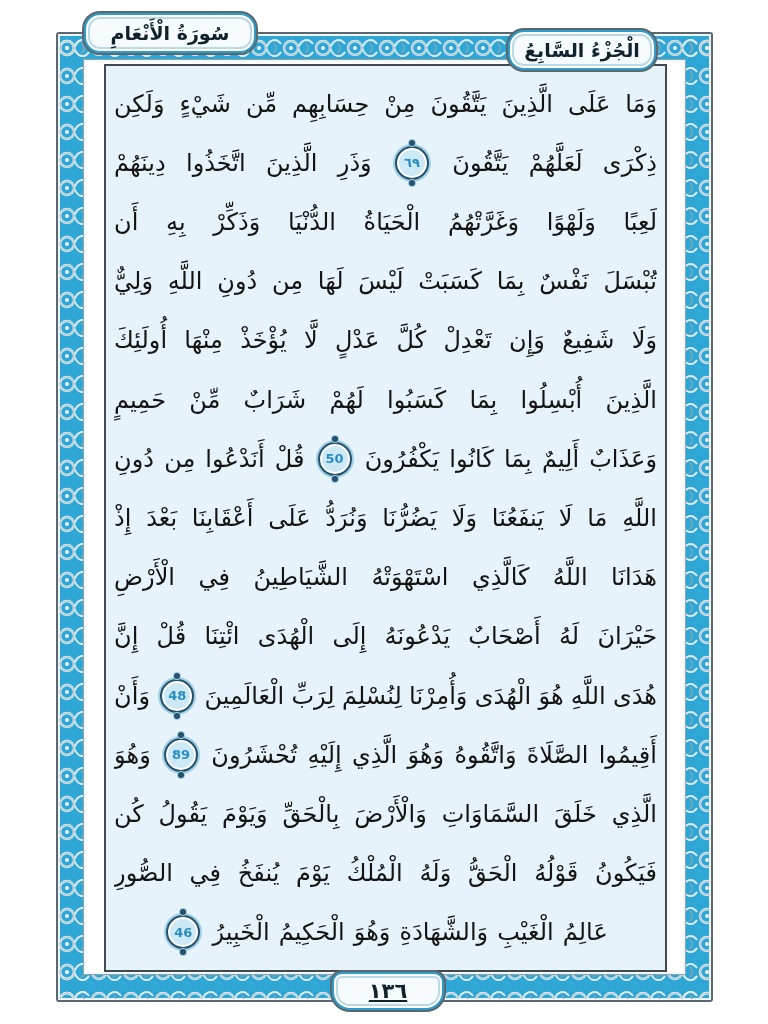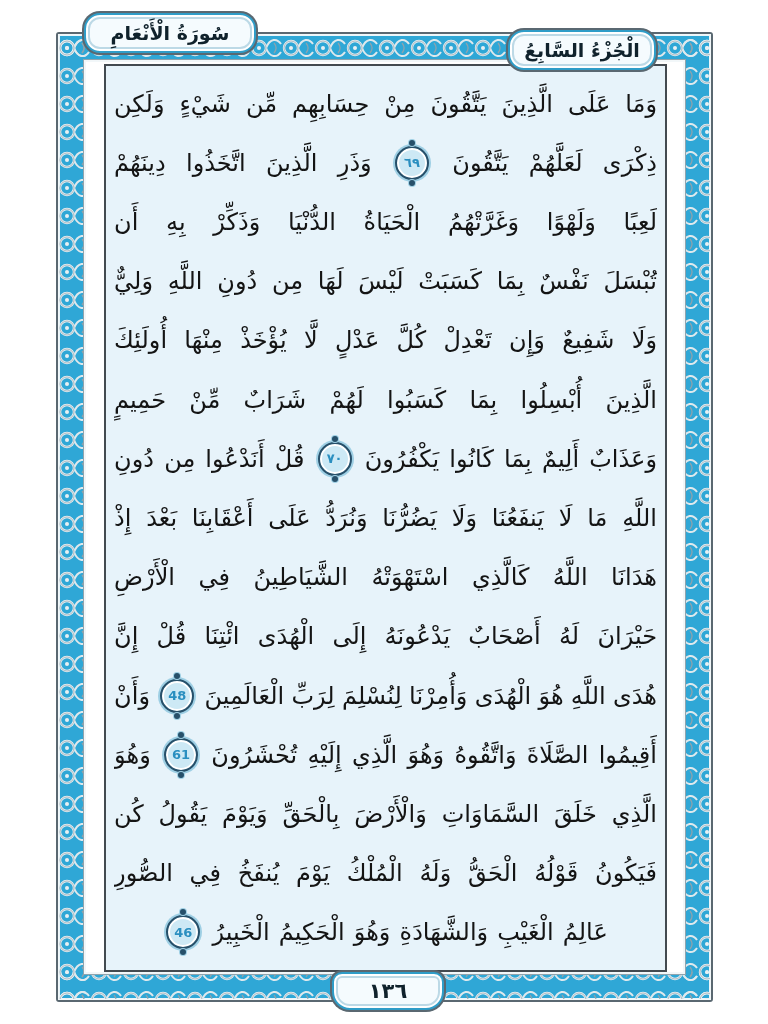--- a/index.html
+++ b/index.html
@@ -66,21 +66,21 @@
     border:2px solid var(--tab-border);border-radius:16px;
     box-shadow: 0 0 0 2px #5a6871, inset 0 0 0 2px #ffffff, inset 0 0 0 4px #bcd9e6;
     display:flex;align-items:center;justify-content:center;
     z-index:5;box-sizing:border-box;
     font-size:19px;font-weight:bold;color:#10222c;
   }
   .tab-surah{left:84px;top:13px;width:172px;justify-content:center;}
   .tab-juz{left:508px;top:30px;width:148px;}
   .tab-page{
     left:332px;top:972px;width:112px;height:38px;
-    border-radius:10px 10px 18px 18px;font-size:21px;
+    border-radius:10px 10px 18px 18px;font-size:21px;text-decoration:underline;
   }
 </style>
 </head>
 <body>
 
 <div class="page">
 
   <div class="frame">
     <svg class="ornament" viewBox="0 0 653 966" preserveAspectRatio="none" aria-hidden="true">
       <defs>
@@ -170,21 +170,21 @@
             <span class="word">مِّنْ</span>
             <span class="word">حَمِيمٍ</span>
           </div>
           <div class="line justify">
             <span class="word">وَعَذَابٌ</span>
             <span class="word">أَلِيمٌ</span>
             <span class="word">بِمَا</span>
             <span class="word">كَانُوا</span>
             <span class="word">يَكْفُرُونَ</span>
             <span class="aya">
-              <span class="aya-n">٧٠</span>
+              <span class="aya-n">50</span>
             </span>
             <span class="word">قُلْ</span>
             <span class="word">أَنَدْعُوا</span>
             <span class="word">مِن</span>
             <span class="word">دُونِ</span>
           </div>
           <div class="line justify">
             <span class="word">اللَّهِ</span>
             <span class="word">مَا</span>
             <span class="word">لَا</span>
@@ -233,21 +233,21 @@
           </div>
           <div class="line justify">
             <span class="word">أَقِيمُوا</span>
             <span class="word">الصَّلَاةَ</span>
             <span class="word">وَاتَّقُوهُ</span>
             <span class="word">وَهُوَ</span>
             <span class="word">الَّذِي</span>
             <span class="word">إِلَيْهِ</span>
             <span class="word">تُحْشَرُونَ</span>
             <span class="aya">
-              <span class="aya-n">61</span>
+              <span class="aya-n">89</span>
             </span>
             <span class="word">وَهُوَ</span>
           </div>
           <div class="line justify">
             <span class="word">الَّذِي</span>
             <span class="word">خَلَقَ</span>
             <span class="word">السَّمَاوَاتِ</span>
             <span class="word">وَالْأَرْضَ</span>
             <span class="word">بِالْحَقِّ</span>
             <span class="word">وَيَوْمَ</span>

